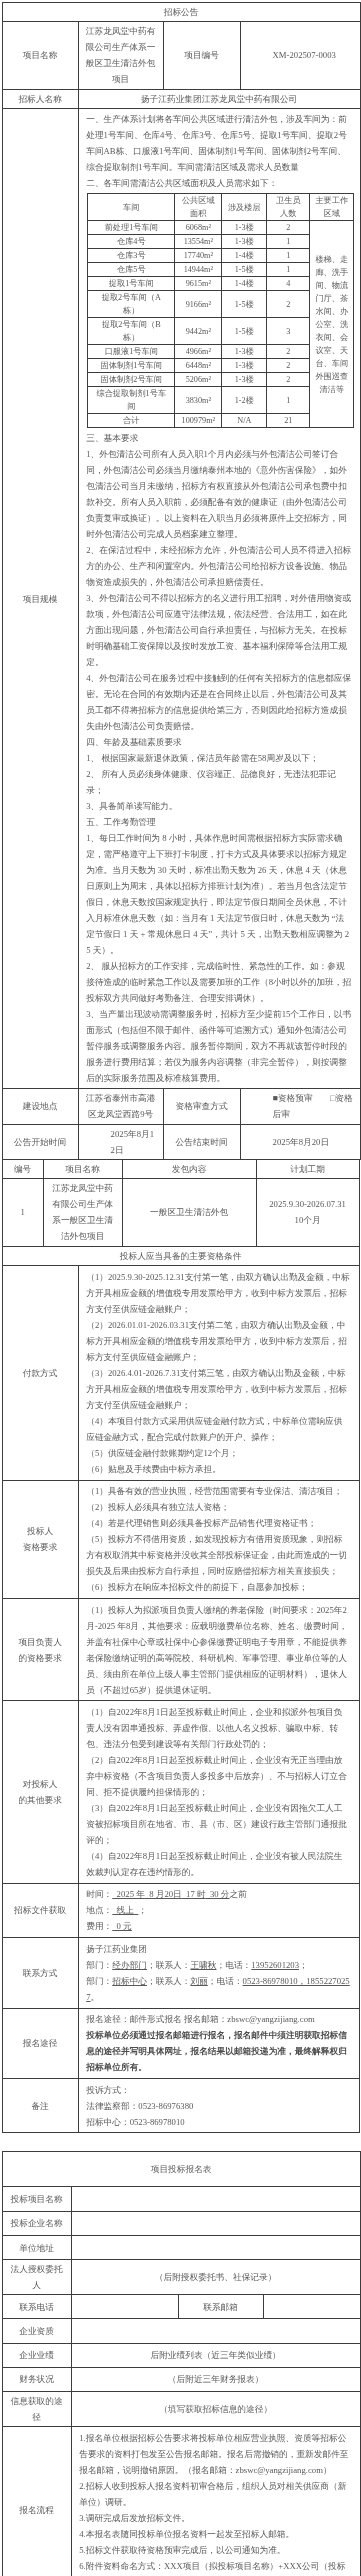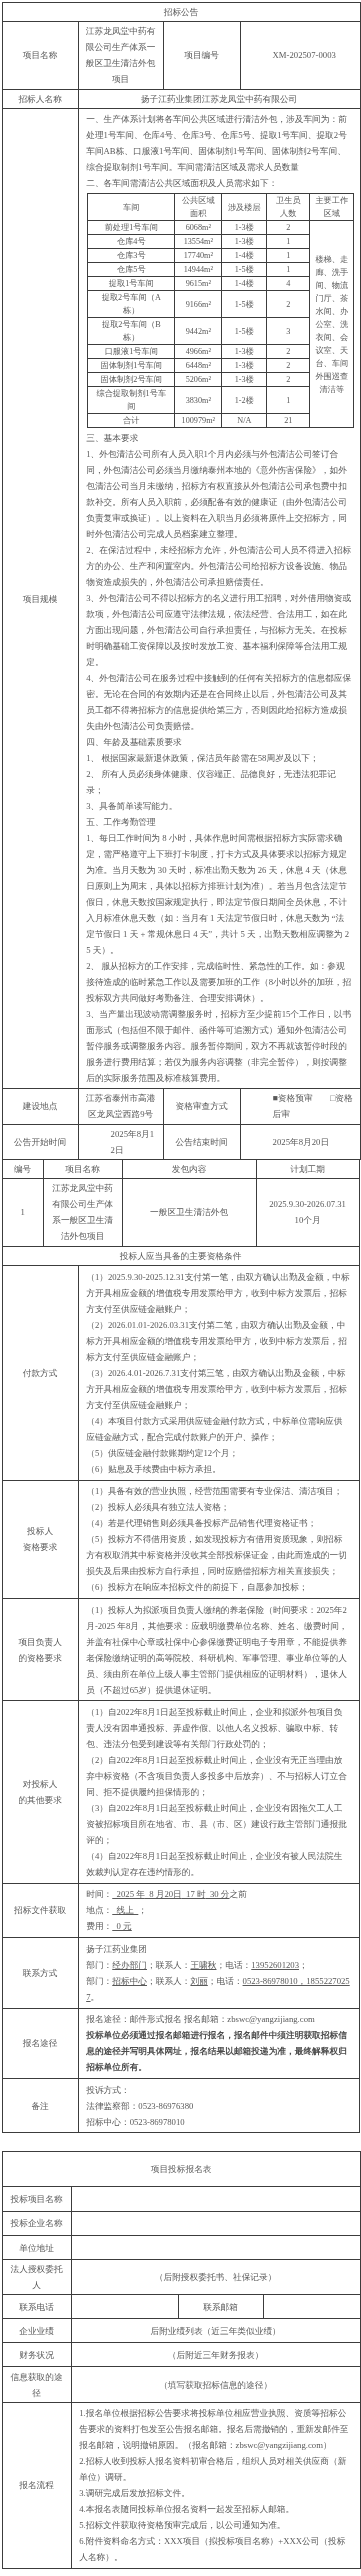--- a/index.html
+++ b/index.html
@@ -317,20 +317,24 @@
     <tr style="height:24px">
       <td class="lab">法人授权委托人</td>
       <td colspan="3" class="ctr">（后附授权委托书、社保记录）</td>
     </tr>
     <tr style="height:24px">
       <td class="lab">联系电话</td>
       <td></td>
       <td class="lab">联系邮箱</td>
       <td></td>
     </tr>
+    <tr style="height:24.5px">
+      <td class="lab">企业资质</td>
+      <td colspan="3"></td>
+    </tr>
     <tr style="height:24px">
       <td class="lab">企业业绩</td>
       <td colspan="3" class="ctr">后附业绩列表（近三年类似业绩）</td>
     </tr>
     <tr style="height:24px">
       <td class="lab">财务状况</td>
       <td colspan="3" class="ctr">（后附近三年财务报表）</td>
     </tr>
     <tr style="height:24px">
       <td class="lab">信息获取的途径</td>

